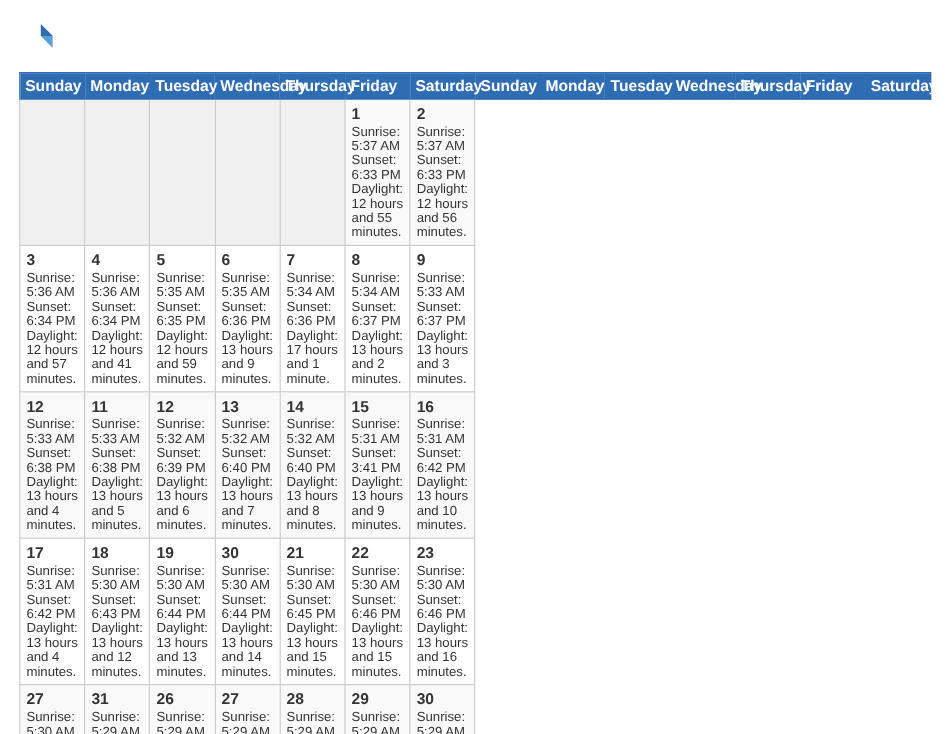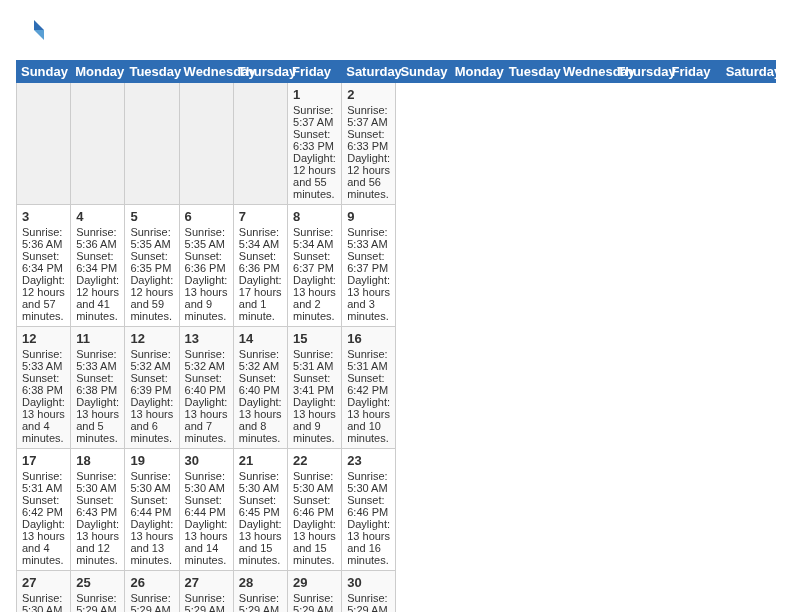--- a/index.html
+++ b/index.html
@@ -152,21 +152,21 @@
         <td><span class="day-num">17</span><span>Sunrise: 5:31 AM</span><br><span>Sunset: 6:42 PM</span><br><span>Daylight: 13 hours and 4 minutes.</span></td>
         <td><span class="day-num">18</span><span>Sunrise: 5:30 AM</span><br><span>Sunset: 6:43 PM</span><br><span>Daylight: 13 hours and 12 minutes.</span></td>
         <td><span class="day-num">19</span><span>Sunrise: 5:30 AM</span><br><span>Sunset: 6:44 PM</span><br><span>Daylight: 13 hours and 13 minutes.</span></td>
         <td><span class="day-num">30</span><span>Sunrise: 5:30 AM</span><br><span>Sunset: 6:44 PM</span><br><span>Daylight: 13 hours and 14 minutes.</span></td>
         <td><span class="day-num">21</span><span>Sunrise: 5:30 AM</span><br><span>Sunset: 6:45 PM</span><br><span>Daylight: 13 hours and 15 minutes.</span></td>
         <td><span class="day-num">22</span><span>Sunrise: 5:30 AM</span><br><span>Sunset: 6:46 PM</span><br><span>Daylight: 13 hours and 15 minutes.</span></td>
         <td><span class="day-num">23</span><span>Sunrise: 5:30 AM</span><br><span>Sunset: 6:46 PM</span><br><span>Daylight: 13 hours and 16 minutes.</span></td>
       </tr>
       <tr>
         <td><span class="day-num">27</span><span>Sunrise: 5:30 AM</span><br><br></td>
-        <td><span class="day-num">25</span><span>Sunrise: 5:29 AM</span><br><br></td>
+        <td><span class="day-num">31</span><span>Sunrise: 5:29 AM</span><br><br></td>
         <td><span class="day-num">26</span><span>Sunrise: 5:29 AM</span><br><br></td>
         <td><span class="day-num">27</span><span>Sunrise: 5:29 AM</span><br><br></td>
         <td><span class="day-num">28</span><span>Sunrise: 5:29 AM</span><br><br></td>
         <td><span class="day-num">29</span><span>Sunrise: 5:29 AM</span><br><br></td>
         <td><span class="day-num">30</span><span>Sunrise: 5:29 AM</span><br><br></td>
       </tr>
     </tbody>
 </table>
 
 </body></html>

